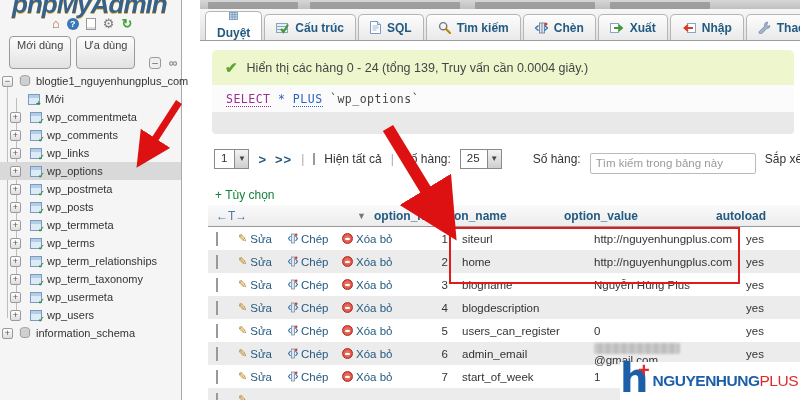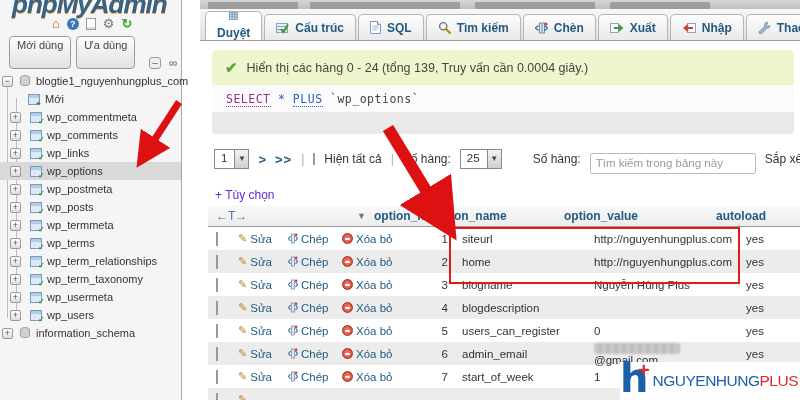--- a/index.html
+++ b/index.html
@@ -96,21 +96,21 @@
   .selbox .val { padding:2px 7px 0 6px; font-size:11.5px; }
   .selbox .arr { width:14px; background:linear-gradient(#f3f3f3,#cfcfcf); border-left:1px solid #8a8a8a;
                  color:#444; font-size:8px; text-align:center; line-height:18px; }
   .navlink { color:#235a81; font-weight:bold; font-size:13px; }
   .sep { color:#aaa; }
   .cb { width:12px; height:12px; border:1px solid #9a9a9a; background:#fdfdfd; }
   .filter-input { width:172px; height:21px; border:1px solid #bbb; border-radius:2px;
                   font-size:11.5px; padding:0 5px; color:#333;
                   font-family:"Liberation Sans", sans-serif;margin-top:8px; }
   .filter-input::placeholder { color:#9a9a9a; }
-  .optslink { position:absolute; left:15px; top:188px; font-size:12px; color:#6d28d9; }
+  .optslink { position:absolute; left:15px; top:188px; font-size:12px; color:#15803d; }
   
   .grid-table { position:absolute; left:8px; top:205px; width:592px; }
   .hrow {
     display:flex; height:22px; align-items:center; border-bottom:1px solid #999;
     font-size:12px; font-weight:bold; color:#235a81; background:linear-gradient(#fafafa,#ececec);
   }
   .drow { display:flex; height:23px; align-items:center; font-size:11.5px; }
   .drow:nth-child(even) { background:#ececec; }
   .c-chk { width:30px; padding-left:8px; }
   .c-edit { width:50px; } .c-copy { width:54px; } .c-del { width:60px; }
@@ -134,21 +134,21 @@
   .redbox { position:absolute; left:449px; top:227px; width:291px; height:57px;
             border:2px solid #e11a1a; z-index:5; pointer-events:none; }
   #arrows { position:absolute; inset:0; z-index:7; pointer-events:none; }
   .watermark {
     position:absolute; right:0; bottom:0; width:180px; height:38px; background:#fff; z-index:6;
     display:flex; align-items:center; justify-content:flex-end; padding-right:2px;
   }
   .wm-h { position:relative; width:34px; height:36px; margin-right:2px; }
   .wm-h .hglyph { font-size:40px; font-weight:bold; color:#1b5fa8; line-height:30px; font-family:"DejaVu Sans", sans-serif; }
   .wm-h .plus { position:absolute; top:-4px; left:18px; color:#e02a2a; font-size:20px; font-weight:bold; }
-  .wm-blue { color:#1b5fa8; font-weight:normal; font-size:15.5px; letter-spacing:-.5px; }
+  .wm-blue { color:#1b5fa8; font-weight:bold; font-size:15.5px; letter-spacing:-.5px; }
   .wm-red { color:#e02a2a; font-weight:normal; font-size:15.5px; letter-spacing:-.5px; }
 </style>
 </head>
 <body>
 
 <div id="sidebar">
   <div class="logo">phpMyAdmin</div>
 
   <div class="quickicons">
     <span class="qi qi-home">⌂</span>

